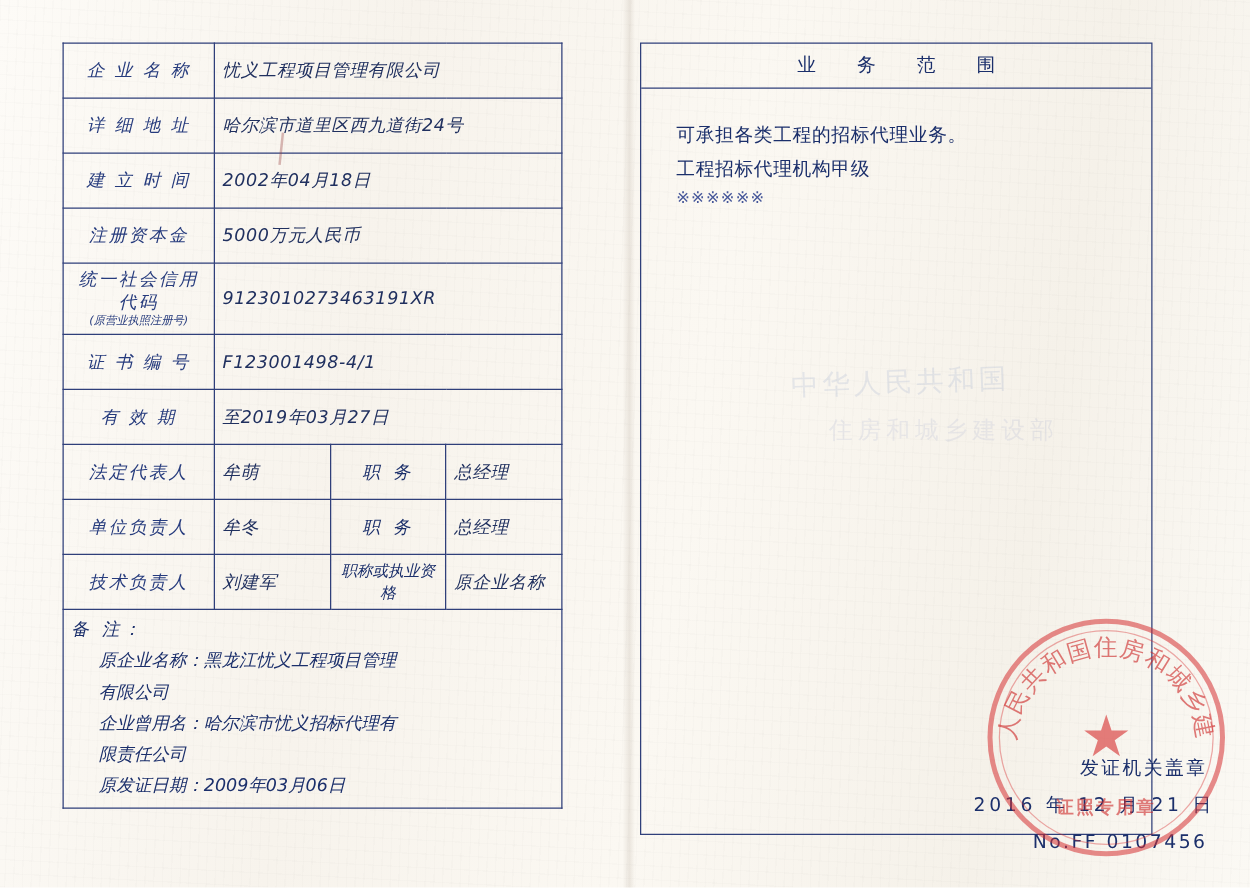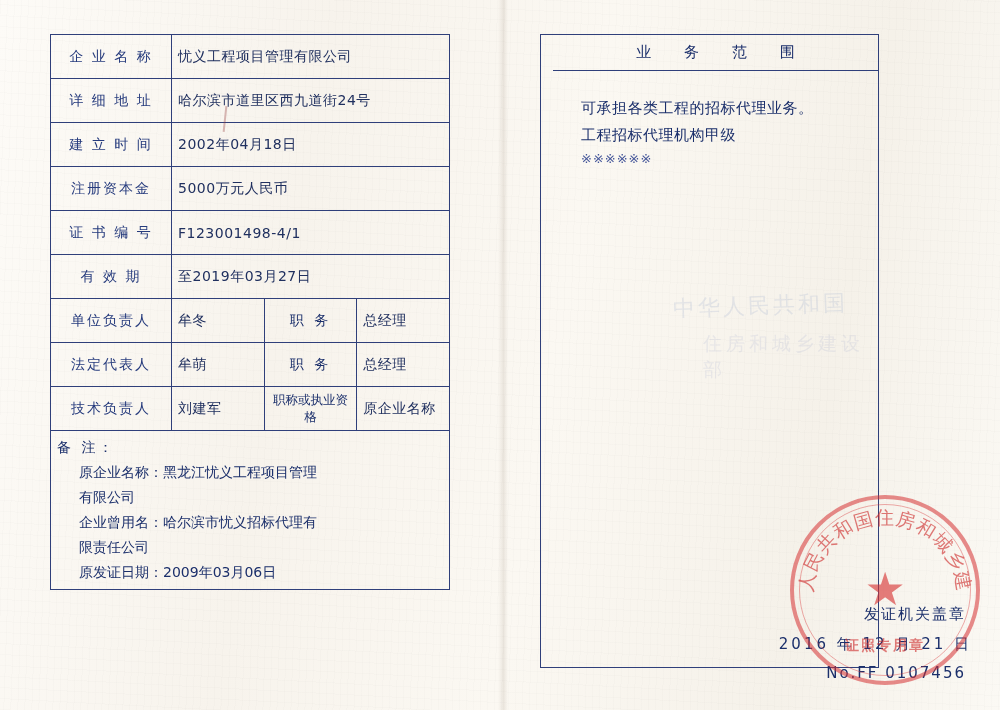--- a/index.html
+++ b/index.html
@@ -38,20 +38,21 @@
     pointer-events: none;
   }
 
   
   .left-panel {
     position: absolute;
     left: 50px;
     top: 34px;
     width: 400px;
     height: 634px;
+    font-style: italic;
   }
   table.info {
     border-collapse: collapse;
     width: 400px;
     table-layout: fixed;
     color: #1b2f6b;
   }
   table.info td {
     border: 1px solid #2f3f7a;
     padding: 4px 6px;
@@ -114,28 +115,27 @@
   .remarks .r-line {
     padding-left: 22px;
   }
   .remarks .r-cont {
     padding-left: 22px;
   }
 
   
   .right-panel {
     position: absolute;
-    left: 540px;
+    left: 512px;
     top: 34px;
-    width: 339px;
+    width: 410px;
     height: 634px;
     border: 1px solid #2f3f7a;
     box-sizing: border-box;
     color: #1b2f6b;
-    padding-left: 12px;
   }
   .scope-head {
     height: 36px;
     border-bottom: 1px solid #2f3f7a;
     display: flex;
     align-items: center;
     justify-content: center;
     letter-spacing: 14px;
     font-size: 15px;
     padding-left: 14px;
@@ -294,37 +294,44 @@
       </tr>
       <tr>
         <td class="lbl">建 立 时 间</td>
         <td class="val" colspan="3">2002年04月18日</td>
       </tr>
       <tr>
         <td class="lbl">注册资本金</td>
         <td class="val" colspan="3">5000万元人民币</td>
       </tr>
       <tr>
+        <td class="lbl">
+          <span>统一社会信用代码</span>
+          <span class="sub">(原营业执照注册号)</span>
+        </td>
+        <td class="val" colspan="3">9123010273463191XR</td>
+      </tr>
+      <tr>
         <td class="lbl">证 书 编 号</td>
         <td class="val" colspan="3">F123001498-4/1</td>
       </tr>
       <tr>
         <td class="lbl">有 效 期</td>
         <td class="val" colspan="3">至2019年03月27日</td>
       </tr>
 
       <tr>
+        <td class="lbl">法定代表人</td>
+        <td class="val val2">牟萌</td>
+        <td class="midlbl">职  务</td>
+        <td class="val val3">总经理</td>
+      </tr>
+      <tr>
         <td class="lbl">单位负责人</td>
         <td class="val val2">牟冬</td>
-        <td class="midlbl">职  务</td>
-        <td class="val val3">总经理</td>
-      </tr>
-      <tr>
-        <td class="lbl">法定代表人</td>
-        <td class="val val2">牟萌</td>
         <td class="midlbl">职  务</td>
         <td class="val val3">总经理</td>
       </tr>
       <tr>
         <td class="lbl">技术负责人</td>
         <td class="val val2">刘建军</td>
         <td class="midlbl tight">职称或执业资格</td>
         <td class="val val3">原企业名称</td>
       </tr>
 

